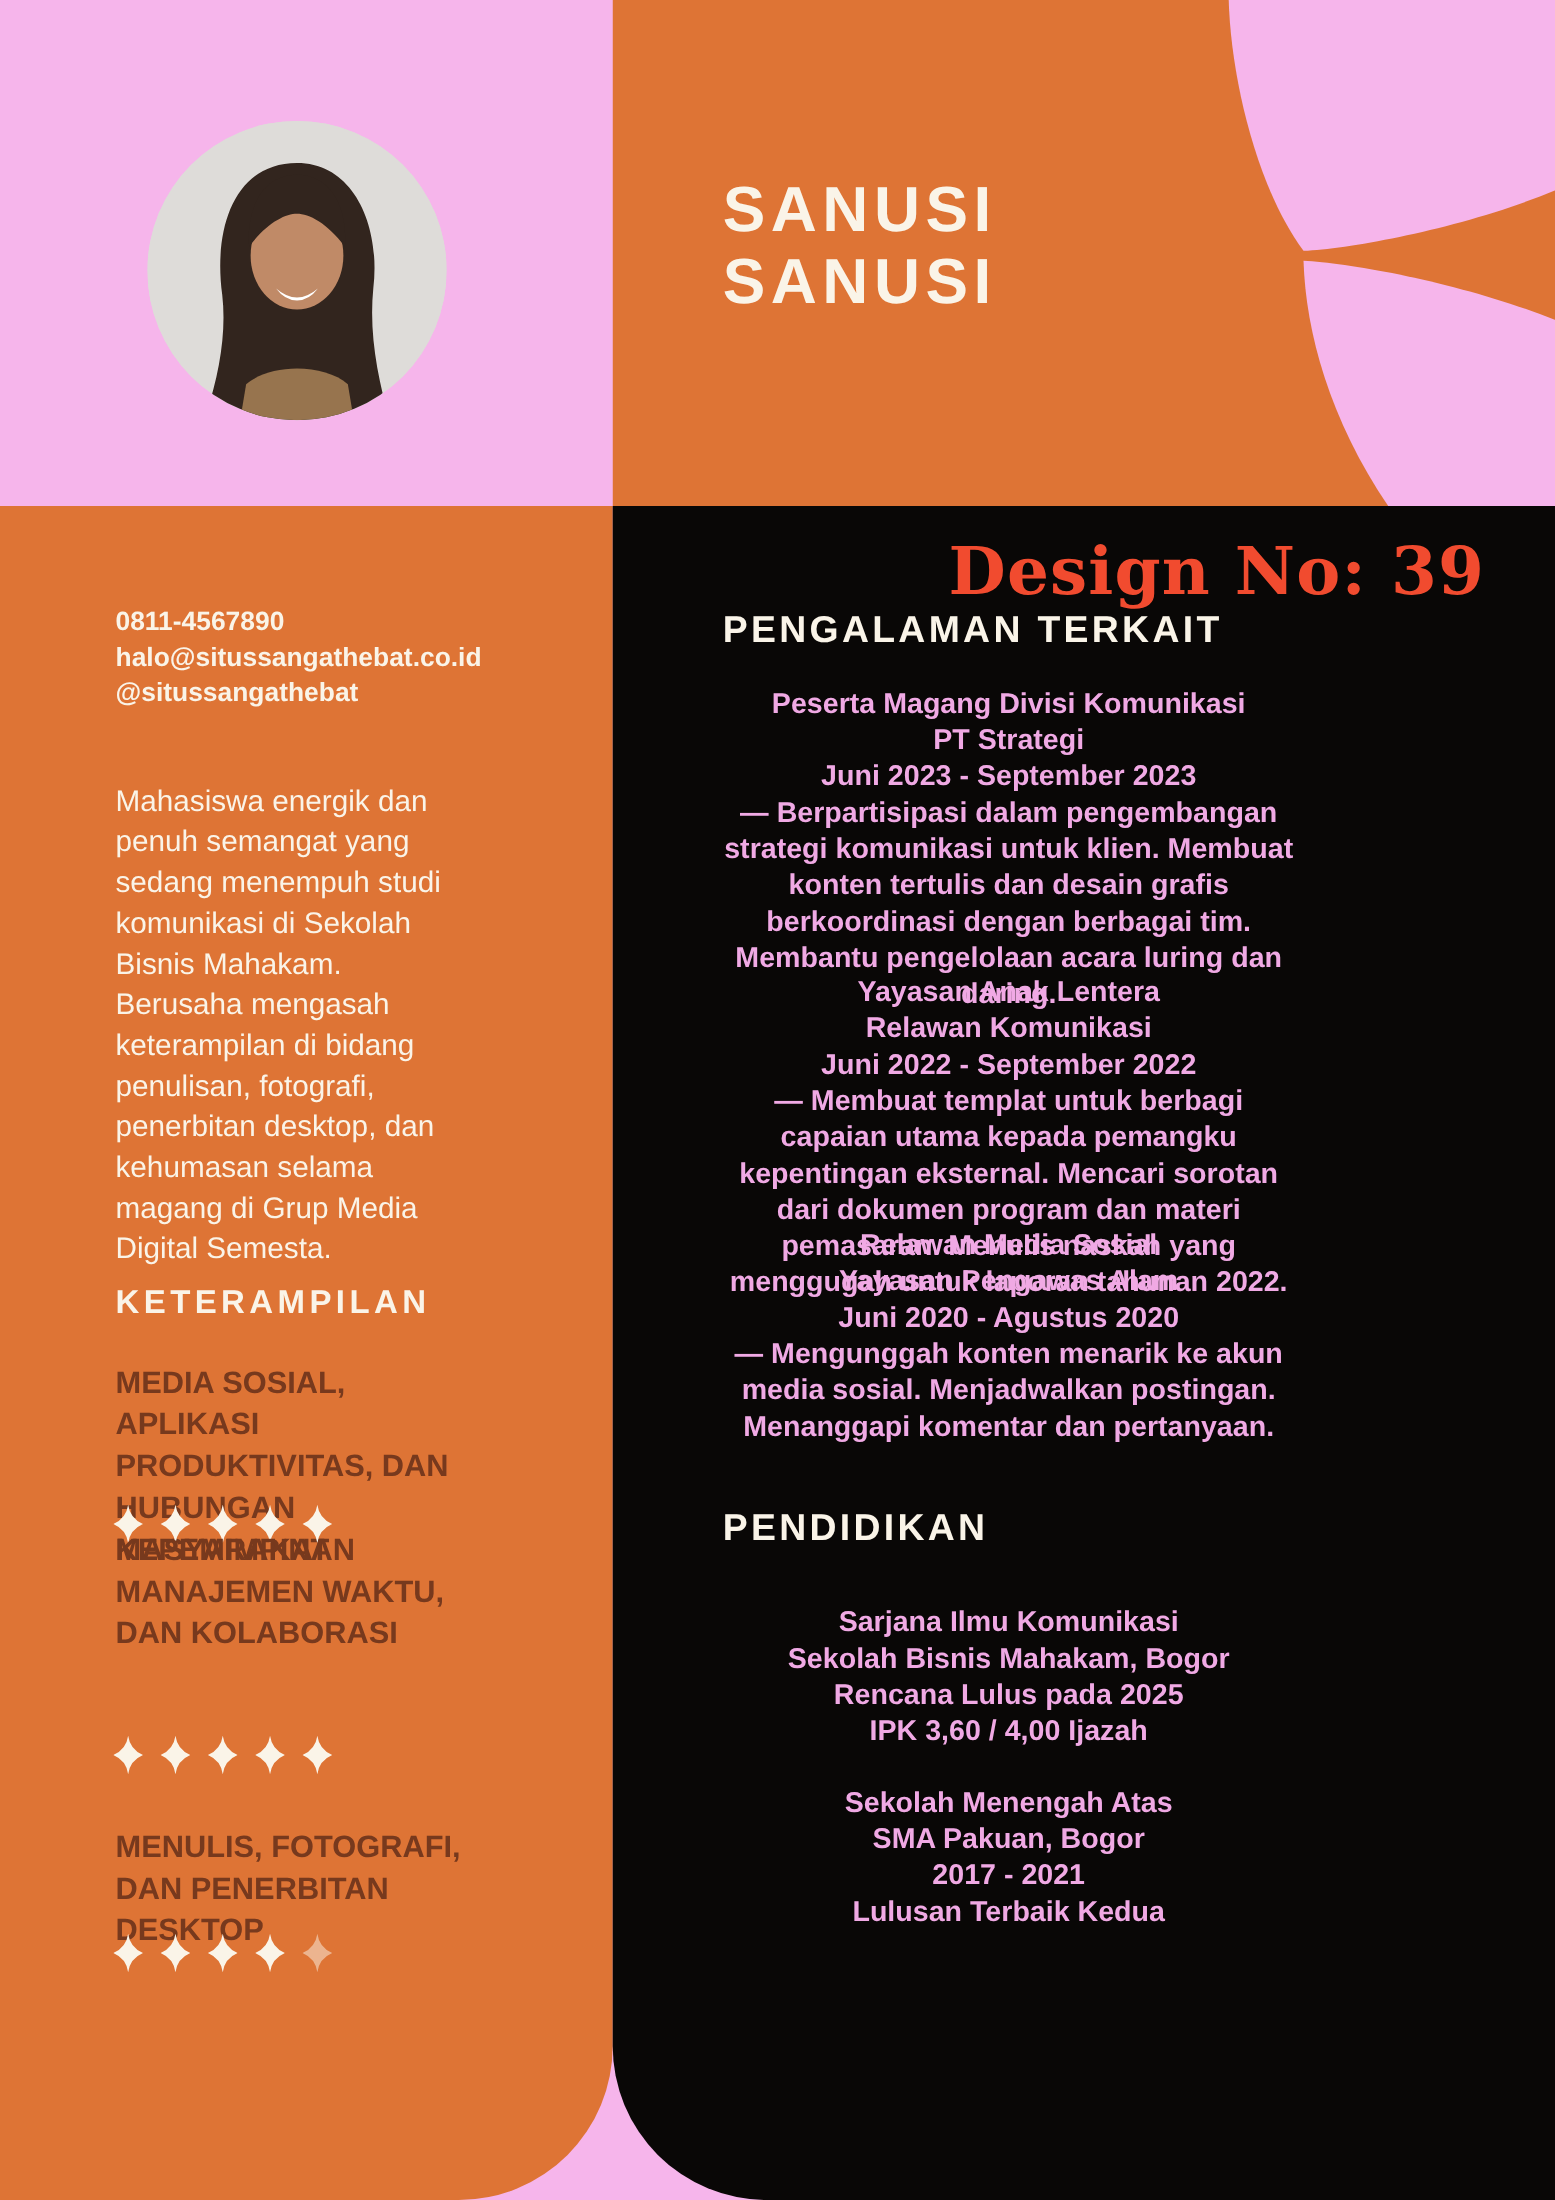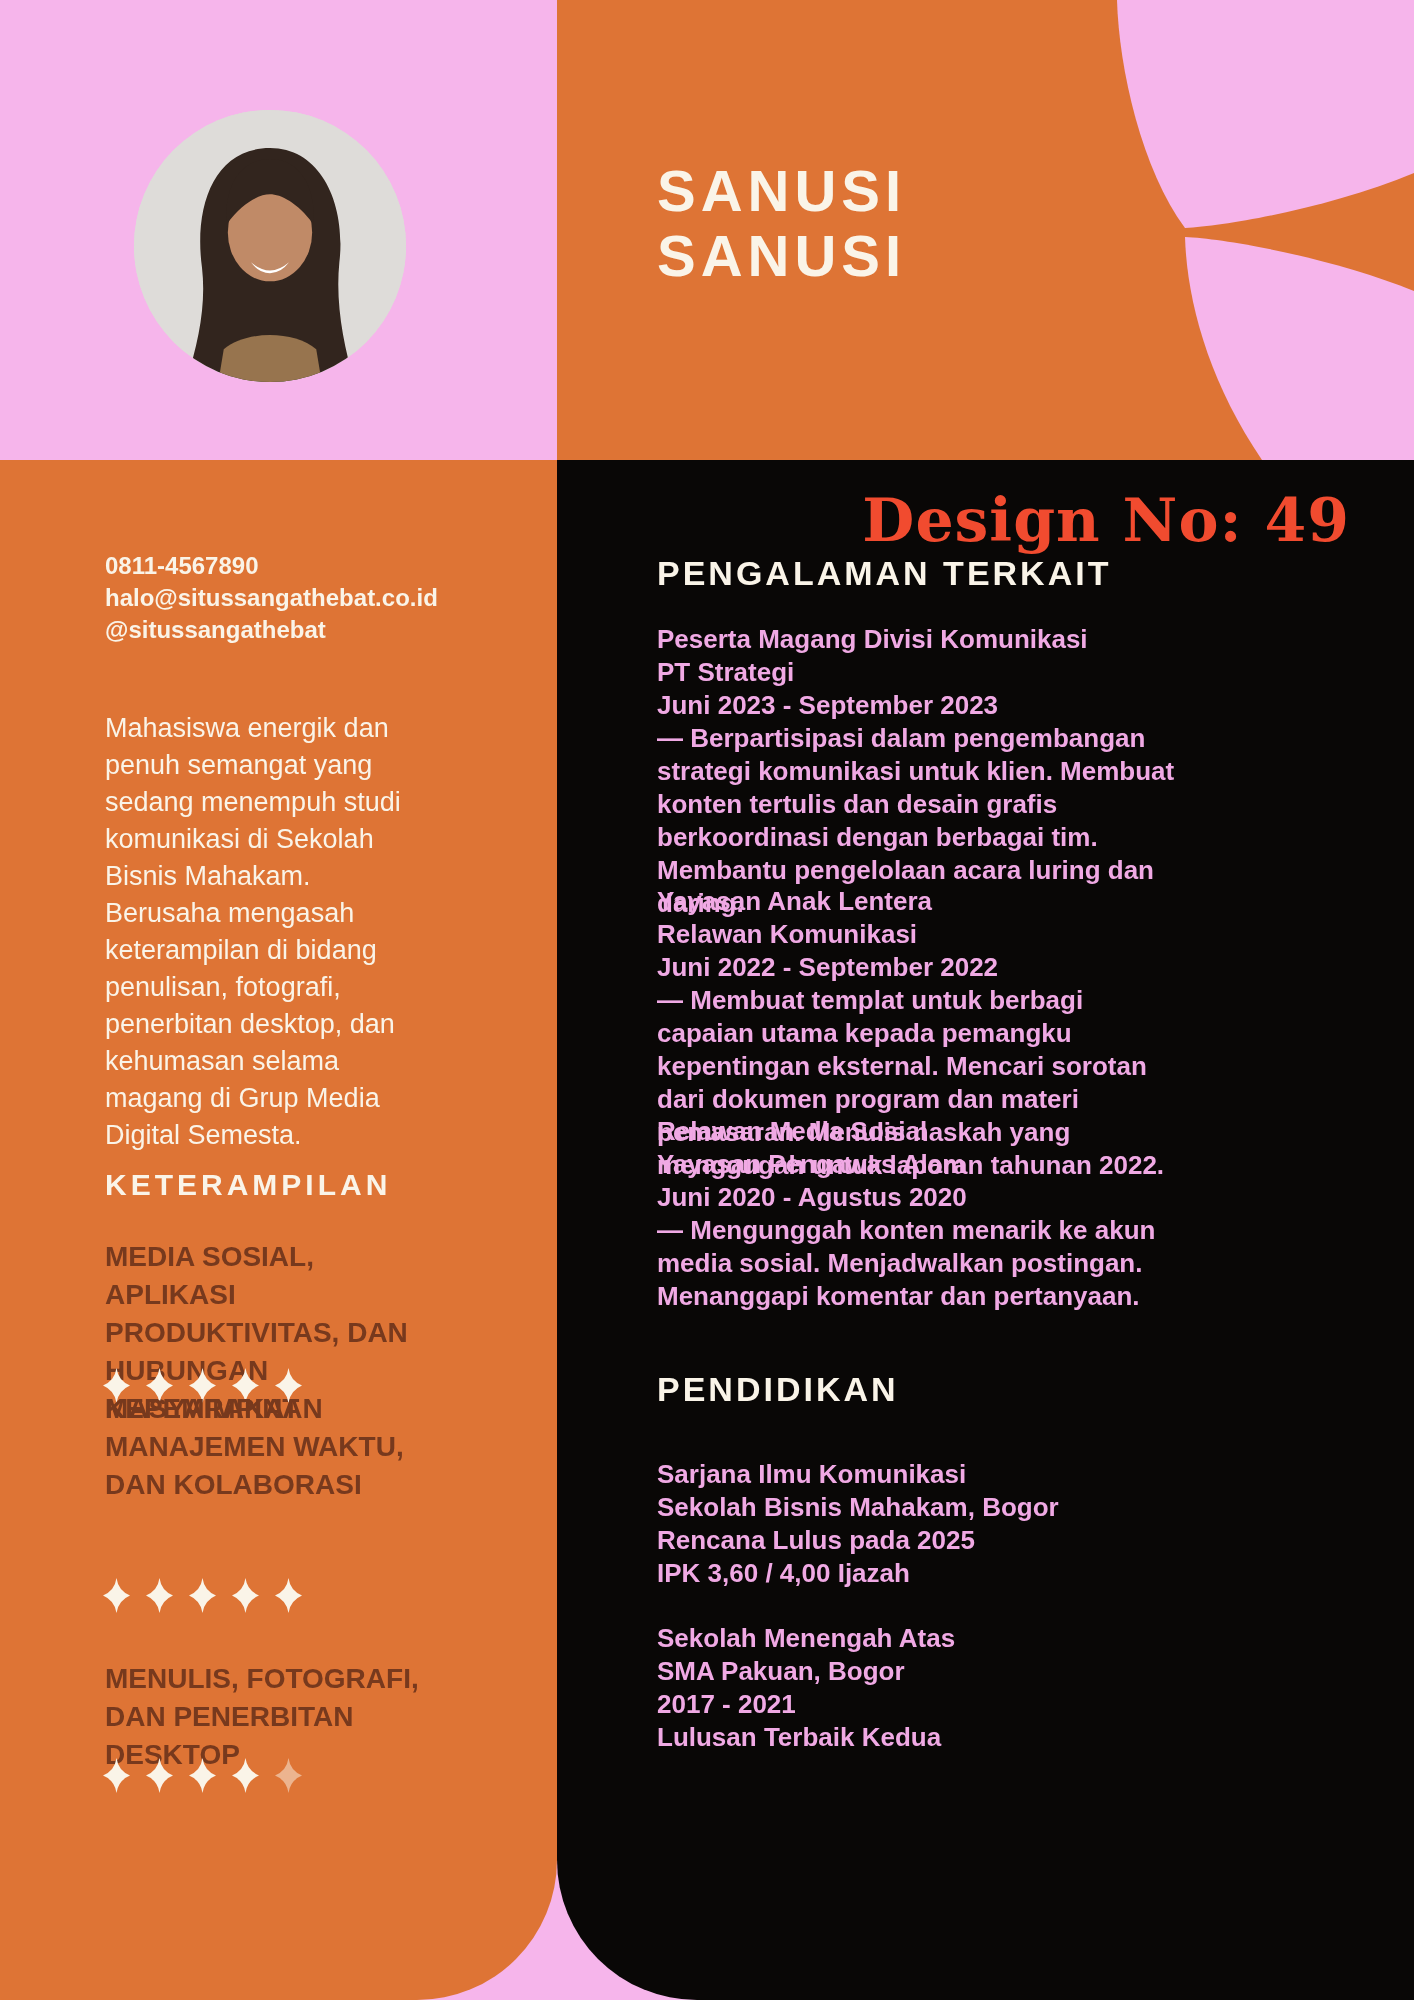--- a/index.html
+++ b/index.html
@@ -72,21 +72,21 @@
     font-size:60px;color:#F14B2F;letter-spacing:1px;white-space:nowrap;
   }
   .exp-heading,.edu-heading{
     position:absolute;left:100px;
     color:#FAF4E8;font-size:34px;font-weight:700;letter-spacing:3px;
   }
   .exp-heading{top:94px;}
   .edu-heading{top:910px;}
   .entry{
     position:absolute;left:100px;width:520px;
-    color:#F0A9E4;font-size:26px;font-weight:700;line-height:33px;
+    color:#F0A9E4;font-size:26px;font-weight:700;line-height:33px;text-align:center;
   }
   .exp-1{top:163px;}
   .exp-2{top:425px;}
   .exp-3{top:655px;}
   .edu-1{top:998px;}
   .edu-2{top:1162px;}
 </style>
 </head>
 <body>
 
@@ -180,21 +180,21 @@
       </svg>
       <svg viewBox="0 0 27 35">
         <path d="M13.5,0 Q15.2,12.5 27,17.5 Q15.2,22.5 13.5,35 Q11.8,22.5 0,17.5 Q11.8,12.5 13.5,0 Z" fill="#FAF4E8"></path>
       </svg>
       <svg class="faded" viewBox="0 0 27 35">
         <path d="M13.5,0 Q15.2,12.5 27,17.5 Q15.2,22.5 13.5,35 Q11.8,22.5 0,17.5 Q11.8,12.5 13.5,0 Z" fill="#FAF4E8"></path>
       </svg>
     </div>
 
   <div class="right-col" style="background:transparent">
-    <div class="design-no">Design No: 49</div>
+    <div class="design-no">Design No: 39</div>
 
     <div class="exp-heading">PENGALAMAN TERKAIT</div>
 
     <div class="entry exp-1">
       <div>Peserta Magang Divisi Komunikasi</div>
       <div>PT Strategi</div>
       <div>Juni 2023 - September 2023</div>
       <div>—  Berpartisipasi dalam pengembangan strategi komunikasi untuk klien. Membuat konten tertulis dan desain grafis berkoordinasi dengan berbagai tim. Membantu pengelolaan acara luring dan daring.</div>
     </div>
     <div class="entry exp-2">

